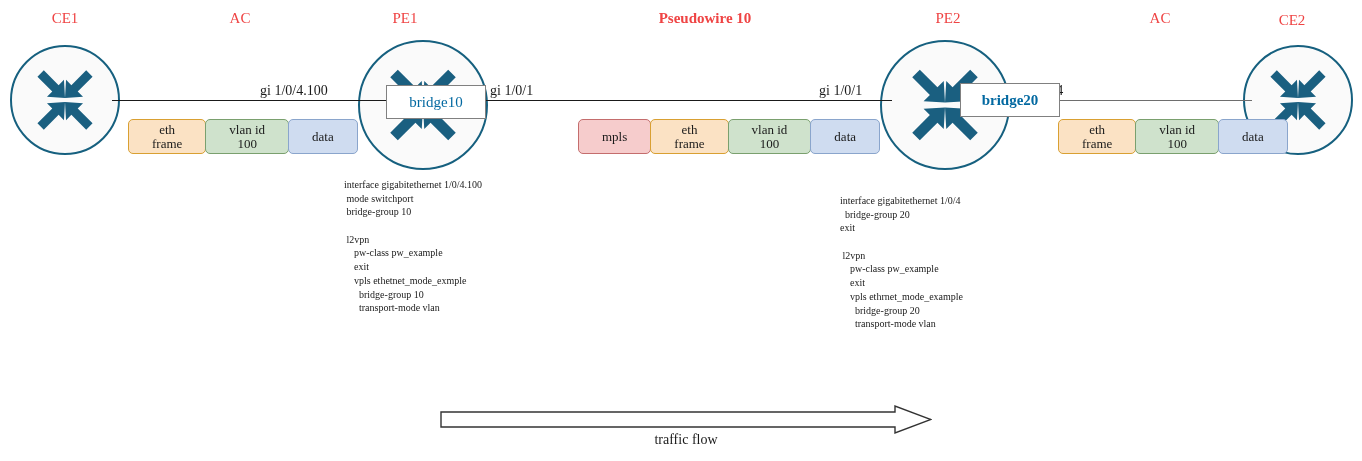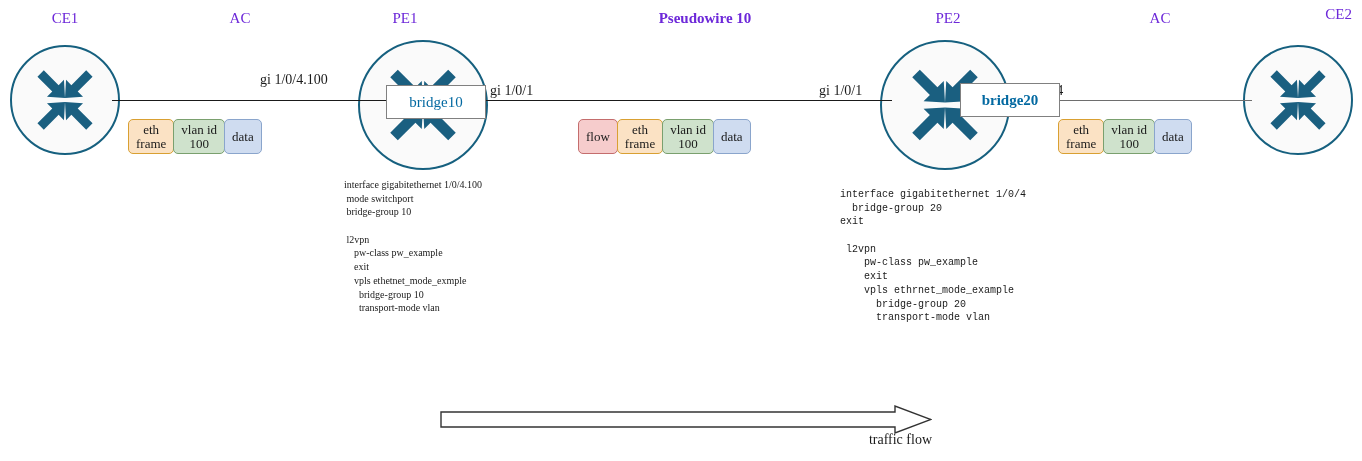--- a/index.html
+++ b/index.html
@@ -1,49 +1,49 @@
 <!DOCTYPE html>
 <html><head>
 <meta charset="utf-8">
 <style>
   html,body{margin:0;padding:0;background:#ffffff;}
   body{width:1362px;height:461px;position:relative;overflow:hidden;
        font-family:"Liberation Serif","DejaVu Serif",serif;color:#1a1a1a;}
   .abs{position:absolute;}
-  .node-label{font-size:15px;text-align:center;white-space:nowrap;color:#6d28d9;}
+  .node-label{font-size:15px;text-align:center;white-space:nowrap;color:#ef4444;}
   .router{position:absolute;border:2px solid #16607f;border-radius:50%;
           background:#fafafa;box-sizing:border-box;}
   .router svg{position:absolute;left:0;top:0;width:100%;height:100%;}
   .bridge-box{position:absolute;background:#ffffff;border:1px solid #808080;
               box-sizing:border-box;display:flex;align-items:center;
               justify-content:center;font-size:15px;color:#0369a1;z-index:4;
               white-space:nowrap;margin-left:12px;}
   .link{position:absolute;height:0;border-top:1px solid #1a1a1a;z-index:1;}
   .link.gray{border-top:1px solid #6e6e6e;}
   .iface{position:absolute;font-size:14px;white-space:nowrap;color:#1a1a1a;}
   .pkt{position:absolute;display:flex;align-items:stretch;z-index:3;}
   .pkt .seg{border-radius:5px;box-sizing:border-box;display:flex;
             flex-direction:column;align-items:center;justify-content:center;
-            font-size:13px;line-height:1.05;padding:3px 7px;white-space:nowrap;}
+            font-size:13px;line-height:1.05;padding:3px 23px;white-space:nowrap;}
   .cfg{position:absolute;font-size:10px;line-height:1.37;white-space:pre;
        color:#1a1a1a;}
   .flow-wrap{position:absolute;}
   .flow-label{position:absolute;font-size:14px;white-space:nowrap;
-              text-align:right;color:#1a1a1a;}
+              text-align:center;color:#1a1a1a;}
 </style>
 </head>
 <body>
 
 <div class="node-label abs" style="left:5px;top:10px;width:120px;">CE1</div>
 <div class="node-label abs" style="left:180px;top:10px;width:120px;">AC</div>
 <div class="node-label abs" style="left:345px;top:10px;width:120px;">PE1</div>
 <div class="node-label abs" style="left:625px;top:10px;width:160px;font-weight:bold;">Pseudowire 10</div>
 <div class="node-label abs" style="left:888px;top:10px;width:120px;text-align:center;">PE2</div>
 <div class="node-label abs" style="left:1100px;top:10px;width:120px;">AC</div>
-<div class="node-label abs" style="left:1232px;top:6px;width:120px;text-align:right;">CE2</div>
+<div class="node-label abs" style="left:1232px;top:12px;width:120px;">CE2</div>
 
 <div class="link" style="left:112px;top:100px;width:390px;"></div>
 <div class="link" style="left:500px;top:100px;width:392px;"></div>
 <div class="link gray" style="left:1000px;top:100px;width:252px;"></div>
 
 <div class="router" style="left:10px;top:45px;width:110px;height:110px;">
   <svg viewBox="0 0 100 100">
     <g fill="#1a5f80">
       <path d="M30 22 L44 36 L49 31 L50 48 L33 47 L38 42 L24 28 Z"></path>
       <path d="M70 22 L56 36 L51 31 L50 48 L67 47 L62 42 L76 28 Z"></path>
@@ -81,41 +81,41 @@
   <svg viewBox="0 0 100 100">
     <g fill="#1a5f80">
       <path d="M30 22 L44 36 L49 31 L50 48 L33 47 L38 42 L24 28 Z"></path>
       <path d="M70 22 L56 36 L51 31 L50 48 L67 47 L62 42 L76 28 Z"></path>
       <path d="M30 78 L44 64 L49 69 L50 52 L33 53 L38 58 L24 72 Z"></path>
       <path d="M70 78 L56 64 L51 69 L50 52 L67 53 L62 58 L76 72 Z"></path>
     </g>
   </svg>
 </div>
 
-<div class="iface" style="left:260px;top:72px;">gi 1/0/4.100</div>
+<div class="iface" style="left:260px;top:83px;">gi 1/0/4.100</div>
 <div class="iface" style="left:490px;top:83px;">gi 1/0/1</div>
 <div class="iface" style="left:819px;top:83px;">gi 1/0/1</div>
 <div class="iface" style="left:1020px;top:83px;">gi 4/0/4</div>
 
 <div class="pkt" style="left:128px;top:119px;">
     <div class="seg" style="background: rgb(251, 226, 196); border: 1px solid rgb(217, 160, 50); margin-right: -1px;">
       <span>eth</span>
       <span>frame</span>
     </div>
     <div class="seg" style="background: rgb(207, 226, 204); border: 1px solid rgb(122, 160, 110); margin-right: -1px;">
       <span>vlan id</span>
       <span>100</span>
     </div>
     <div class="seg" style="background: rgb(207, 220, 240); border: 1px solid rgb(138, 165, 204); margin-right: -1px;">
       <span>data</span>
     </div>
   </div>
 <div class="pkt" style="left:578px;top:119px;">
     <div class="seg" style="background: rgb(246, 204, 204); border: 1px solid rgb(196, 109, 109); margin-right: -1px;">
-      <span>flow</span>
+      <span>mpls</span>
     </div>
     <div class="seg" style="background: rgb(251, 226, 196); border: 1px solid rgb(217, 160, 50); margin-right: -1px;">
       <span>eth</span>
       <span>frame</span>
     </div>
     <div class="seg" style="background: rgb(207, 226, 204); border: 1px solid rgb(122, 160, 110); margin-right: -1px;">
       <span>vlan id</span>
       <span>100</span>
     </div>
     <div class="seg" style="background: rgb(207, 220, 240); border: 1px solid rgb(138, 165, 204); margin-right: -1px;">
@@ -139,21 +139,21 @@
 <div class="cfg" style="left:344px;top:178px;">interface gigabitethernet 1/0/4.100
  mode switchport
  bridge-group 10
 
  l2vpn
     pw-class pw_example
     exit
     vpls ethetnet_mode_exmple
       bridge-group 10
       transport-mode vlan</div>
-<div class="cfg" style="left:840px;top:188px;font-family:Liberation Mono, monospace;">interface gigabitethernet 1/0/4
+<div class="cfg" style="left:840px;top:194px;">interface gigabitethernet 1/0/4
   bridge-group 20
 exit
 
  l2vpn
     pw-class pw_example
     exit
     vpls ethrnet_mode_example
       bridge-group 20
       transport-mode vlan</div>
 

